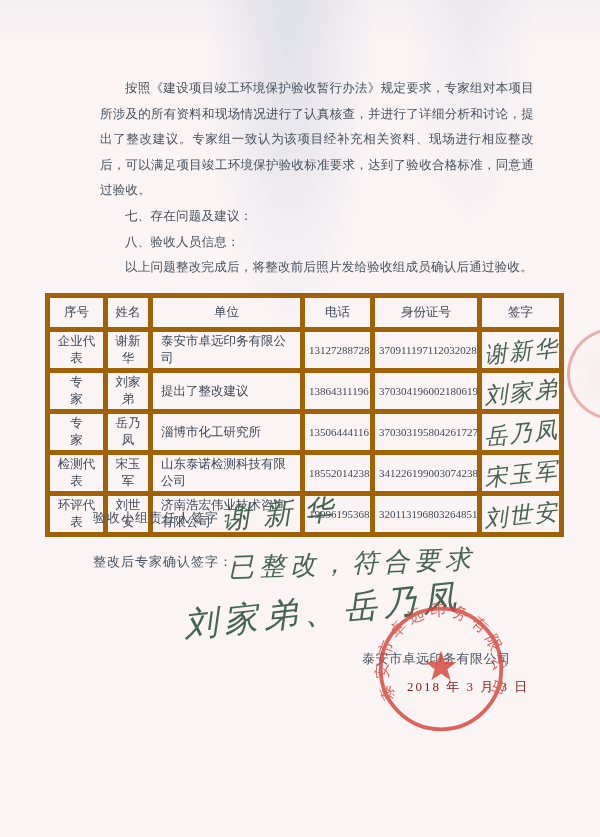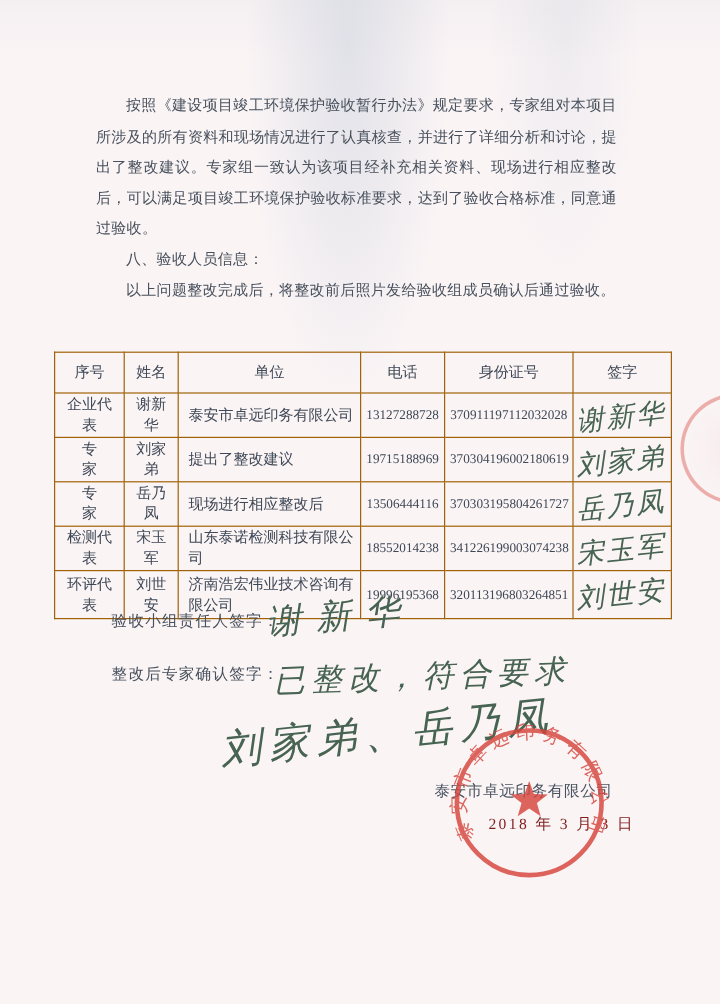--- a/index.html
+++ b/index.html
@@ -13,32 +13,32 @@
     color:#47505c;
   }
   .scan-shade{
     position:absolute;inset:0;pointer-events:none;
     background:
       radial-gradient(ellipse 120px 420px at 290px 40px, rgba(168,183,204,.30), rgba(168,183,204,0) 70%),
       radial-gradient(ellipse 90px 300px at 470px 30px, rgba(168,183,204,.14), rgba(168,183,204,0) 70%),
       linear-gradient(180deg, rgba(200,205,215,.12), rgba(200,205,215,0) 6%);
   }
   .body-text{
-    position:absolute;left:80px;top:76px;width:434px;
+    position:absolute;left:100px;top:76px;width:434px;
     font-size:12.5px;line-height:25.6px;letter-spacing:.25px;
     text-align:justify;
   }
   .body-text p{margin:0;text-indent:2em;}
   .doc-table{
     position:absolute;left:45px;top:293px;
     width:514px;border-collapse:collapse;table-layout:fixed;
     font-size:12.5px;color:#3f4856;
   }
   .doc-table td,.doc-table th{
-    border:1px solid #a16207;
+    border:5px solid #a16207;
     padding:1px 4px;
     text-align:center;
     font-weight:normal;
     overflow:visible;
     vertical-align:middle;
   }
   .doc-table .unit-cell{text-align:left;padding-left:8px;}
   .num{font-size:11px;letter-spacing:0;}
   .r-head{height:34px;}
   .r1{height:33px;}.r2{height:30px;}.r3{height:31px;}.r4{height:33px;}.r5{height:40px;}
@@ -72,20 +72,21 @@
   }
 </style>
 </head>
 <body>
 
 <div class="page">
   <div class="scan-shade"></div>
 
   <div class="body-text">
     <p>按照《建设项目竣工环境保护验收暂行办法》规定要求，专家组对本项目所涉及的所有资料和现场情况进行了认真核查，并进行了详细分析和讨论，提出了整改建议。专家组一致认为该项目经补充相关资料、现场进行相应整改后，可以满足项目竣工环境保护验收标准要求，达到了验收合格标准，同意通过验收。</p>
+    <p>七、存在问题及建议：</p>
     <p>八、验收人员信息：</p>
     <p>以上问题整改完成后，将整改前后照片发给验收组成员确认后通过验收。</p>
   </div>
 
   <table class="doc-table">
     <colgroup>
       <col style="width:58px">
         <col style="width:45px">
         <col style="width:152px">
       <col style="width:70px">
@@ -108,30 +109,30 @@
       <td class="num">13127288728</td>
       <td class="num">370911197112032028</td>
       <td class="sig-cell">
             <span class="hand sig">谢新华</span>
           </td>
     </tr>
     <tr class="r2">
       <td>专　　家</td>
       <td>刘家弟</td>
       <td class="unit-cell">提出了整改建议</td>
-      <td class="num">19715188969</td>
+      <td class="num">13864311196</td>
       <td class="num">370304196002180619</td>
       <td class="sig-cell">
             <span class="hand sig">刘家弟</span>
           </td>
     </tr>
     <tr class="r3">
       <td>专　　家</td>
       <td>岳乃凤</td>
-      <td class="unit-cell">现场进行相应整改后</td>
+      <td class="unit-cell">淄博市化工研究所</td>
       <td class="num">13506444116</td>
       <td class="num">370303195804261727</td>
       <td class="sig-cell">
             <span class="hand sig">岳乃凤</span>
           </td>
     </tr>
     <tr class="r4">
       <td>检测代表</td>
       <td>宋玉军</td>
       <td class="unit-cell">山东泰诺检测科技有限公司</td>

